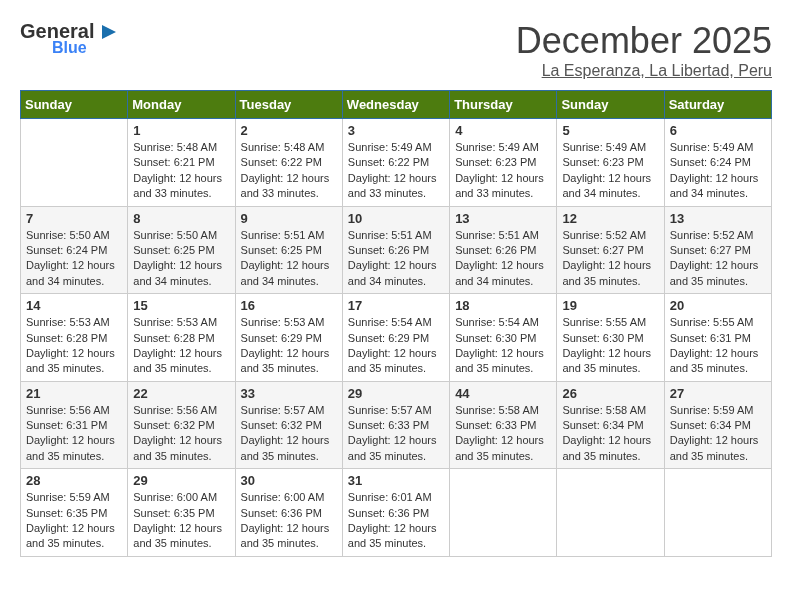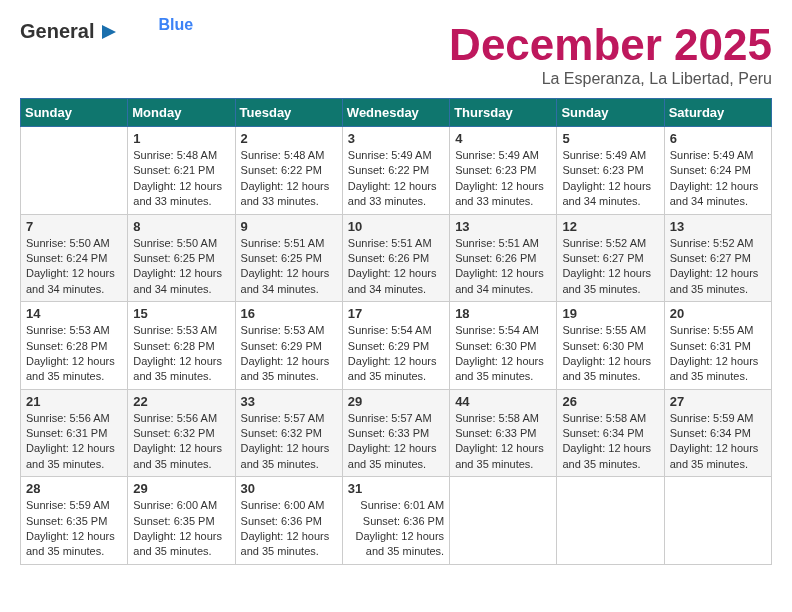--- a/index.html
+++ b/index.html
@@ -11,35 +11,35 @@
       padding: 20px;
     }
     .header-area {
       display: flex;
       justify-content: space-between;
       align-items: flex-start;
       margin-bottom: 10px;
     }
     .logo {
       display: flex;
-      flex-direction: row;
-      align-items: flex-start;
-      gap: 40px;
+      flex-direction: column;
+      align-items: center;
     }
     .title-area {
       text-align: right;
     }
     .month-title {
-      font-size: 44px;
-      font-weight: bold;
-      color: #be185d;
+      font-size: 36px;
+      font-weight: normal;
+      color: #404040;
     }
     .location-title {
       font-size: 16px;
       color: #555;
+      text-decoration: underline;
     }
     .calendar {
       width: 100%;
       border-collapse: collapse;
       border: 1px solid #ccc;
     }
     .calendar th {
       background: #2e6da4;
       color: #fff;
       font-size: 13px;
@@ -70,21 +70,21 @@
     .empty-cell {
       background: #f9f9f9;
     }
     tr:nth-child(even) td {
       background: #f5f5f5;
     }
     tr:nth-child(odd) td {
       background: #ffffff;
     }
     .calendar thead tr th {
-      background: #0f766e;
+      background: #4d7c0f;
     }
   </style>
 </head>
 <body>
 
 <div class="header-area">
   <div class="logo">
     <div style="display:flex;align-items:center;">
       <span style="font-size:20px;font-weight:bold;color:#333;">General</span>
       <svg width="22" height="22" viewBox="0 0 22 22" style="margin-left:2px;">
@@ -327,21 +327,21 @@
         </td>
         <td>
           <span class="day-num">30</span>
           <div class="day-info" style="white-space: pre-line;">Sunrise: 6:00 AM
 Sunset: 6:36 PM
 Daylight: 12 hours
 and 35 minutes.</div>
         </td>
         <td>
           <span class="day-num">31</span>
-          <div class="day-info" style="white-space: pre-line; text-align: right;">Sunrise: 6:01 AM
+          <div class="day-info" style="white-space: pre-line;">Sunrise: 6:01 AM
 Sunset: 6:36 PM
 Daylight: 12 hours
 and 35 minutes.</div>
         </td>
         <td class="empty-cell"></td>
         <td class="empty-cell"></td>
         <td class="empty-cell"></td>
       </tr>
     </tbody>
 </table>

